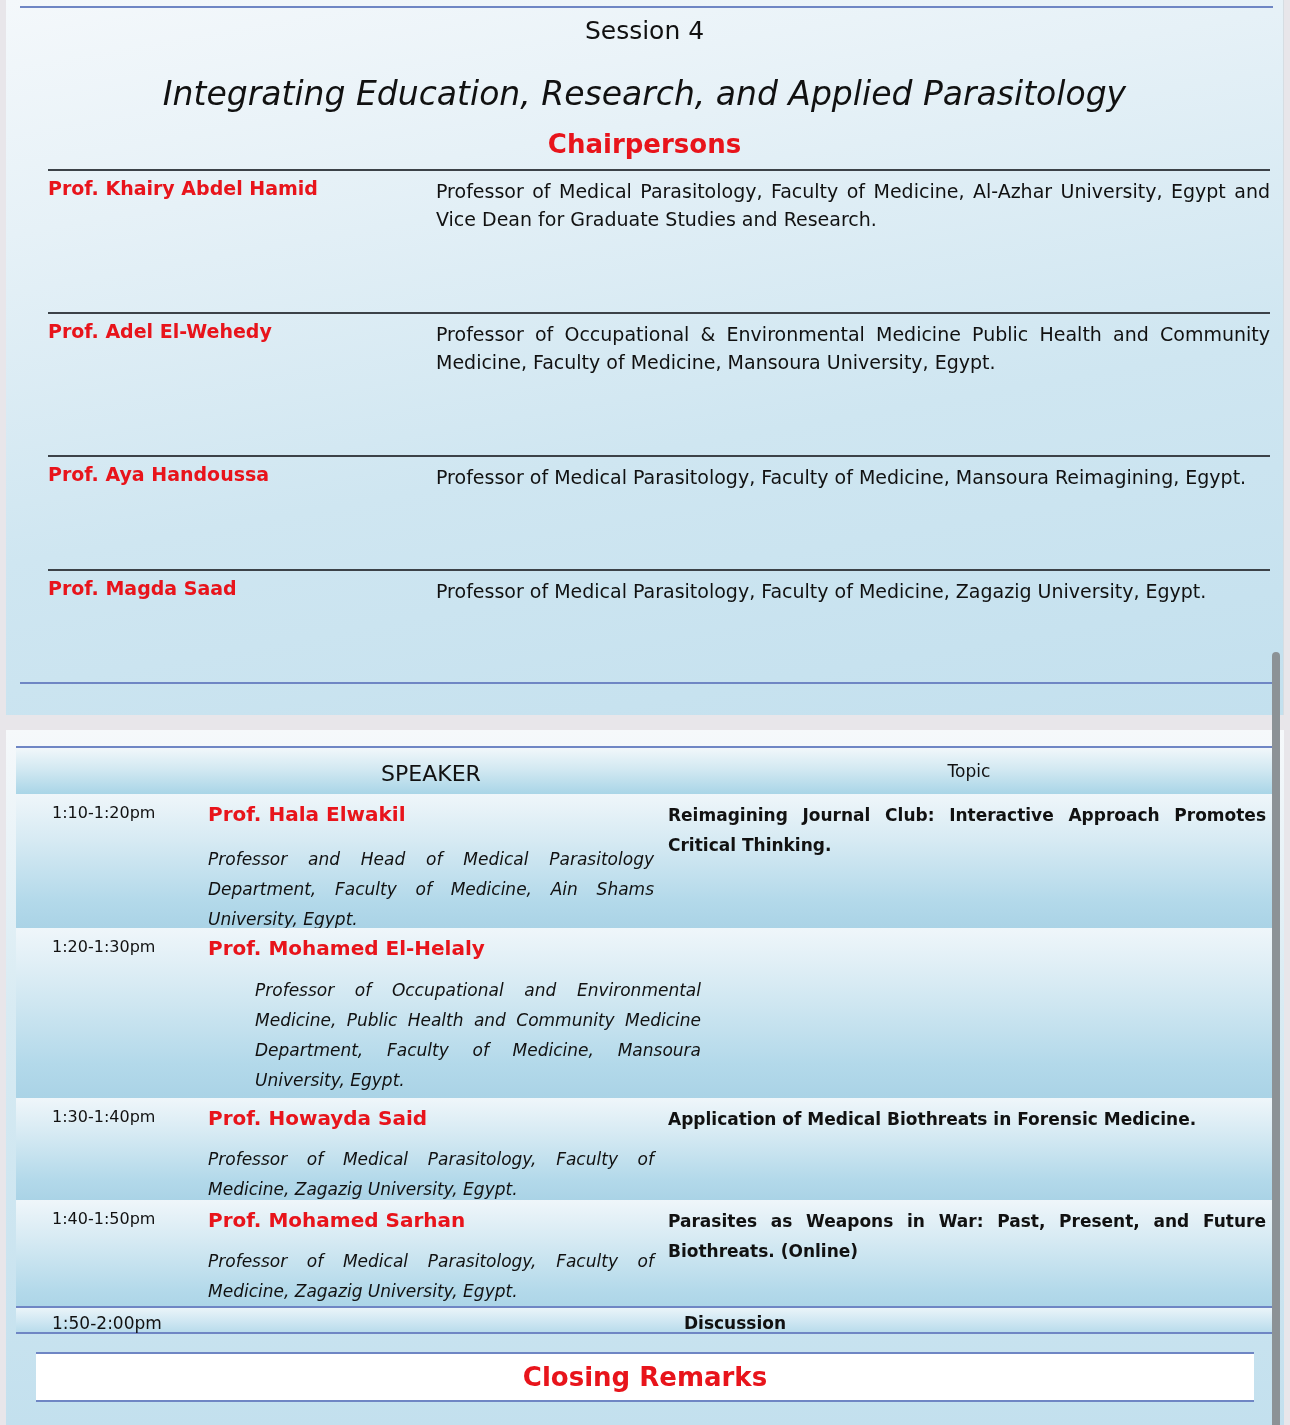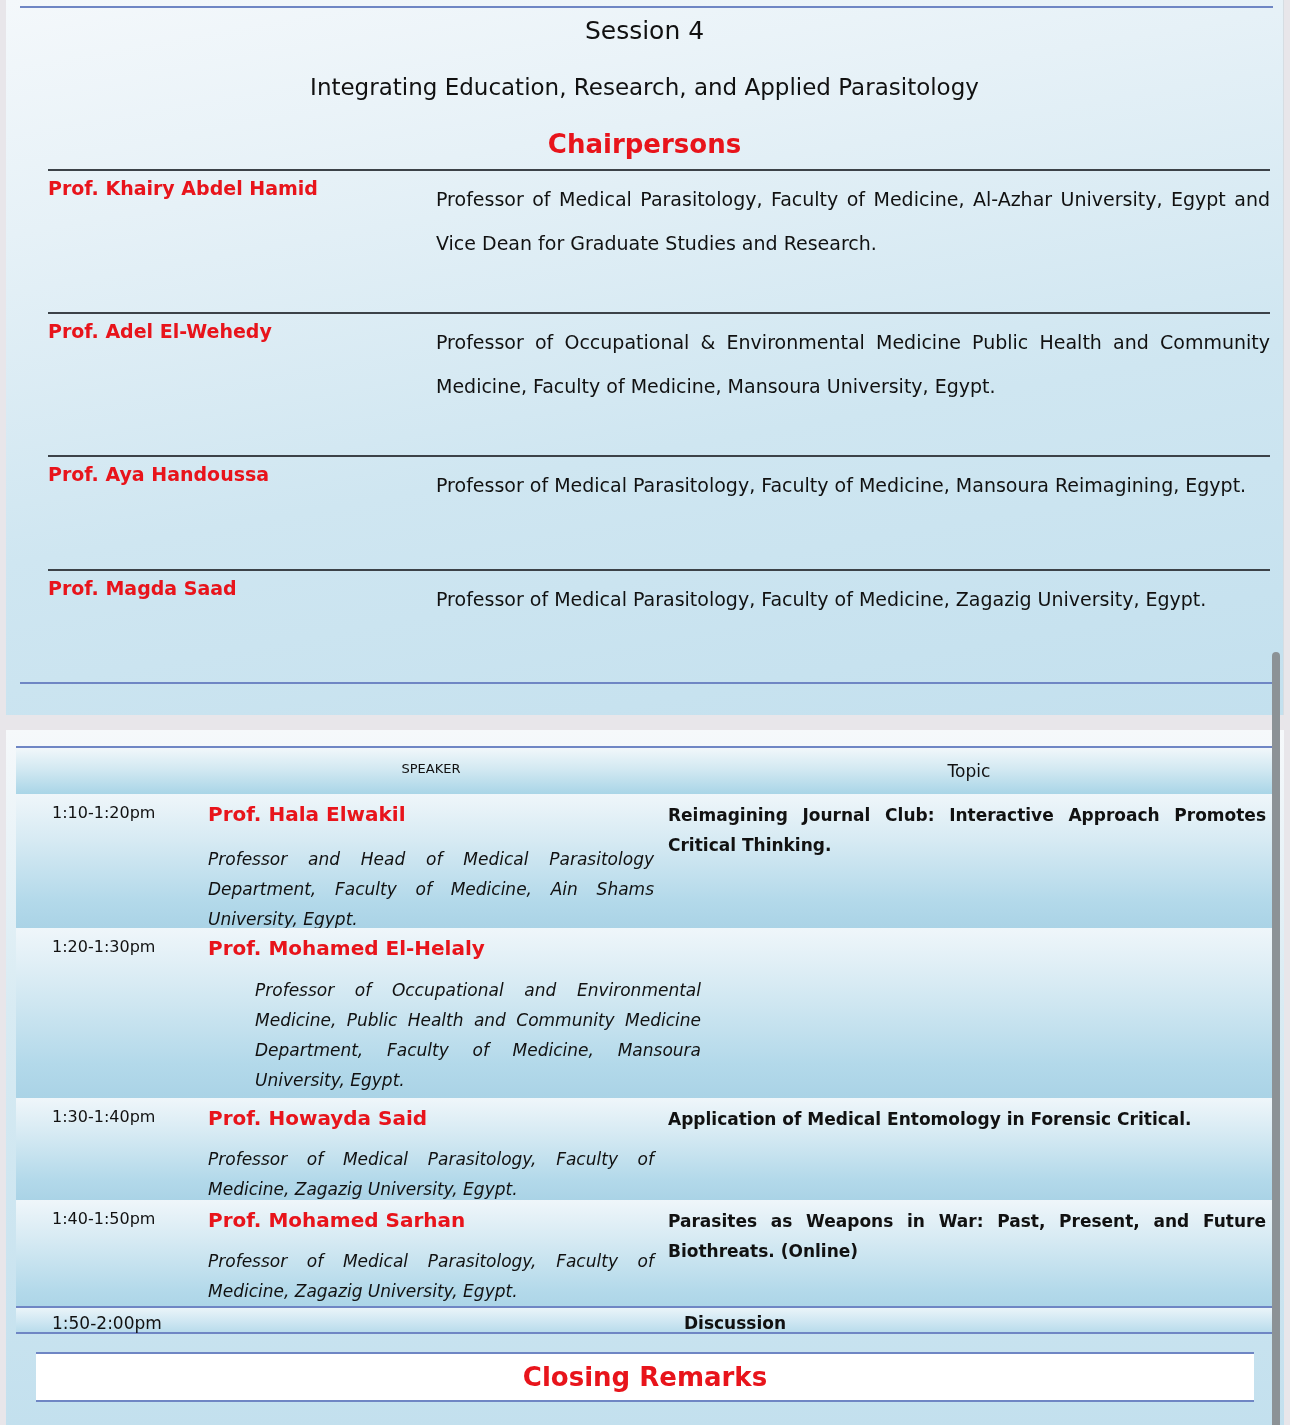--- a/index.html
+++ b/index.html
@@ -18,56 +18,56 @@
   }
   .slide1 .topline {
     position: absolute; left: 14px; right: 10px; top: 6px; height: 2px; background: #6f86c4;
   }
   .session-title {
     position: absolute; left: 0; right: 0; top: 16px; text-align: center;
     font-size: 25px; color: #111;
   }
   .session-subtitle {
     position: absolute; left: 0; right: 0; top: 74px; text-align: center;
-    font-size: 23px; color: #111;
+    font-size: 33px; color: #111; font-style: italic;
   }
   .chair-heading {
     position: absolute; left: 0; right: 0; top: 129px; text-align: center;
     font-size: 26px; font-weight: bold; color: #e8141b;
   }
   .chair-row {
     position: absolute; left: 42px; width: 1222px;
     border-top: 2px solid #3c4248;
   }
   .chair-name {
     position: absolute; left: 0; top: 6px;
     font-size: 19px; font-weight: bold; color: #e8141b;
   }
   .chair-desc {
     position: absolute; left: 388px; right: 0; top: 6px;
-    font-size: 19px; line-height: 44px; text-align: justify; color: #111;
+    font-size: 19px; line-height: 28px; text-align: justify; color: #111;
   }
   .slide1 .bottomline {
     position: absolute; left: 14px; right: 6px; top: 682px; height: 2px; background: #6f86c4;
   }
   
   .slide2 {
     position: absolute; left: 6px; top: 730px; width: 1278px; height: 695px;
     background: linear-gradient(180deg, #f6f9fb 0%, #d8ebf3 40%, #c3e0ee 100%);
   }
   .s2-topline {
     position: absolute; left: 10px; right: 10px; top: 16px; height: 2px; background: #6f86c4;
   }
   .table-header {
     position: absolute; left: 10px; right: 10px; top: 18px; height: 46px;
     background: linear-gradient(180deg, #f1f7fa 0%, #d3e9f2 45%, #a9d5e7 100%);
   }
   .th-speaker {
     position: absolute; left: 0; width: 830px; top: 13px; text-align: center;
-    font-size: 13px; color: #111;
+    font-size: 22px; color: #111;
   }
   .th-topic {
     position: absolute; left: 648px; right: 0; top: 13px; text-align: center;
     font-size: 17px; color: #111;
   }
   .sched-row {
     position: absolute; left: 10px; right: 10px;
     background: linear-gradient(180deg, #eff6fa 0%, #d6eaf3 35%, #b3d9ea 80%, #aad3e6 100%);
   }
   .sr-time {
@@ -152,21 +152,21 @@
   <div class="sched-row" style="top:198px;height:170px;">
     <div class="sr-time">1:20-1:30pm</div>
     <div class="sr-name">Prof. Mohamed El-Helaly</div>
     <div class="sr-aff" style="top:47px;margin-left:47px;">Professor of Occupational and Environmental Medicine, Public Health and Community Medicine Department, Faculty of Medicine, Mansoura University, Egypt.</div>
   </div>
 
   <div class="sched-row" style="top:368px;height:102px;">
     <div class="sr-time">1:30-1:40pm</div>
     <div class="sr-name">Prof. Howayda Said</div>
     <div class="sr-aff" style="top:46px;">Professor of Medical Parasitology, Faculty of Medicine, Zagazig University, Egypt.</div>
-    <div class="sr-topic">Application of Medical Entomology in Forensic Critical.</div>
+    <div class="sr-topic">Application of Medical Biothreats in Forensic Medicine.</div>
   </div>
 
   <div class="sched-row" style="top:470px;height:114px;">
     <div class="sr-time">1:40-1:50pm</div>
     <div class="sr-name">Prof. Mohamed Sarhan</div>
     <div class="sr-aff" style="top:46px;">Professor of Medical Parasitology, Faculty of Medicine, Zagazig University, Egypt.</div>
     <div class="sr-topic">Parasites as Weapons in War: Past, Present, and Future Biothreats. (Online)</div>
   </div>
 
   <div class="disc-row">

